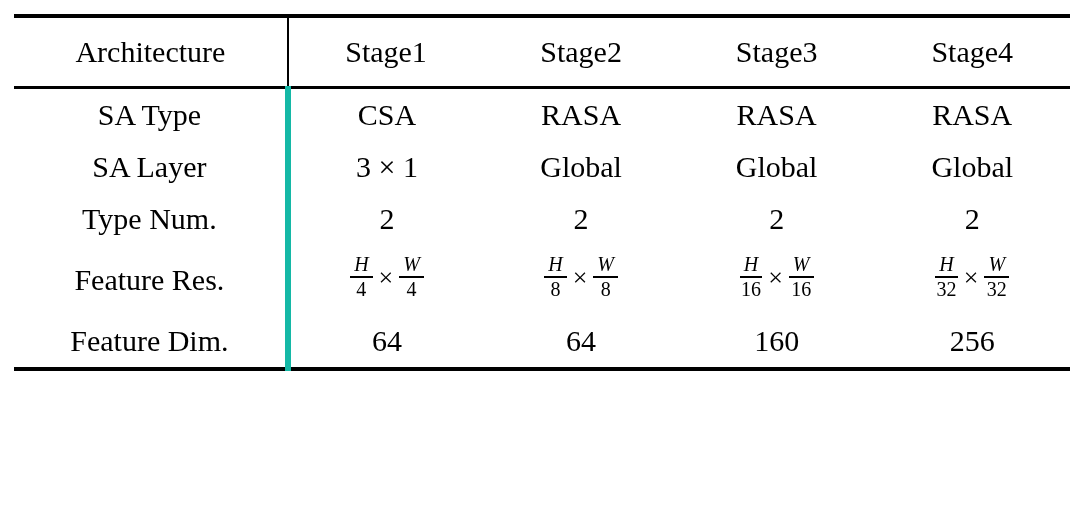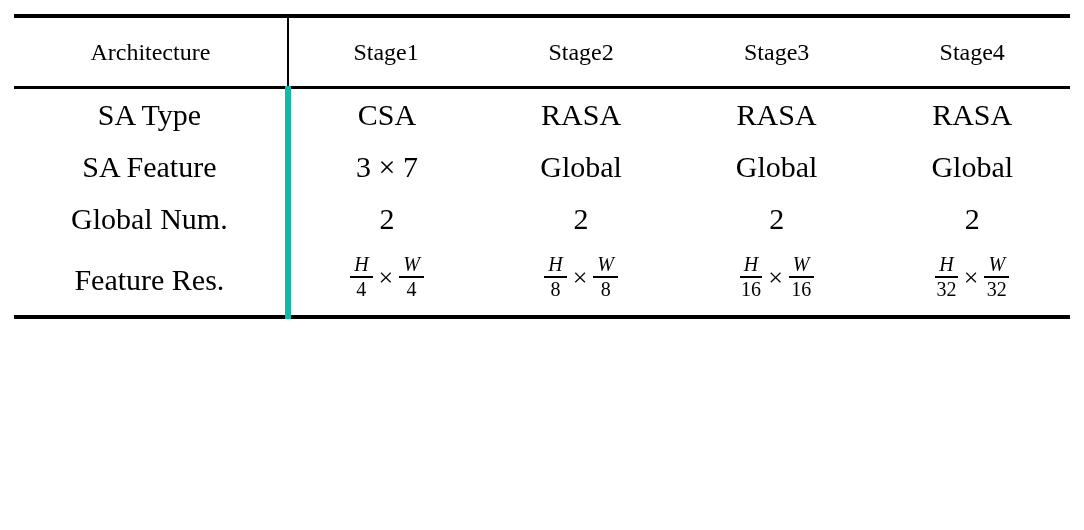--- a/index.html
+++ b/index.html
@@ -22,21 +22,21 @@
     border-collapse: collapse;
     border-top: 4px solid #000;
     border-bottom: 4px solid #000;
     table-layout: fixed;
   }
   table.arch-table col.c0 { width: 273px; }
   table.arch-table col.cs { width: 195px; }
 
   thead th {
     font-weight: normal;
-    font-size: 24px;
+    font-size: 30px;
     height: 66px;
     border-bottom: 3px solid #000;
     text-align: center;
     vertical-align: middle;
   }
   thead th.archcol {
     border-right: 2px solid #000;
   }
   tbody td {
     font-size: 30px;
@@ -102,35 +102,42 @@
     </thead>
     <tbody>
         <tr>
           <td class="rowlabel">SA Type</td>
           <td>CSA</td>
           <td>RASA</td>
           <td>RASA</td>
           <td>RASA</td>
         </tr>
         <tr>
-          <td class="rowlabel">SA Feature</td>
-          <td>3 × 7</td>
+          <td class="rowlabel">SA Layer</td>
+          <td>3 × 1</td>
           <td>Global</td>
           <td>Global</td>
           <td>Global</td>
         </tr>
         <tr>
-          <td class="rowlabel">Global Num.</td>
+          <td class="rowlabel">Type Num.</td>
           <td>2</td>
           <td>2</td>
           <td>2</td>
           <td>2</td>
         </tr>
         <tr class="tall">
           <td class="rowlabel">Feature Res.</td>
           <td><span class="frac"><span class="num">H</span><span class="den">4</span></span><span class="times">×</span><span class="frac"><span class="num">W</span><span class="den">4</span></span></td>
           <td><span class="frac"><span class="num">H</span><span class="den">8</span></span><span class="times">×</span><span class="frac"><span class="num">W</span><span class="den">8</span></span></td>
           <td><span class="frac"><span class="num">H</span><span class="den">16</span></span><span class="times">×</span><span class="frac"><span class="num">W</span><span class="den">16</span></span></td>
           <td><span class="frac"><span class="num">H</span><span class="den">32</span></span><span class="times">×</span><span class="frac"><span class="num">W</span><span class="den">32</span></span></td>
         </tr>
+        <tr>
+          <td class="rowlabel">Feature Dim.</td>
+          <td>64</td>
+          <td>64</td>
+          <td>160</td>
+          <td>256</td>
+        </tr>
       </tbody>
   </table>
 </div>
 
 </body></html>

